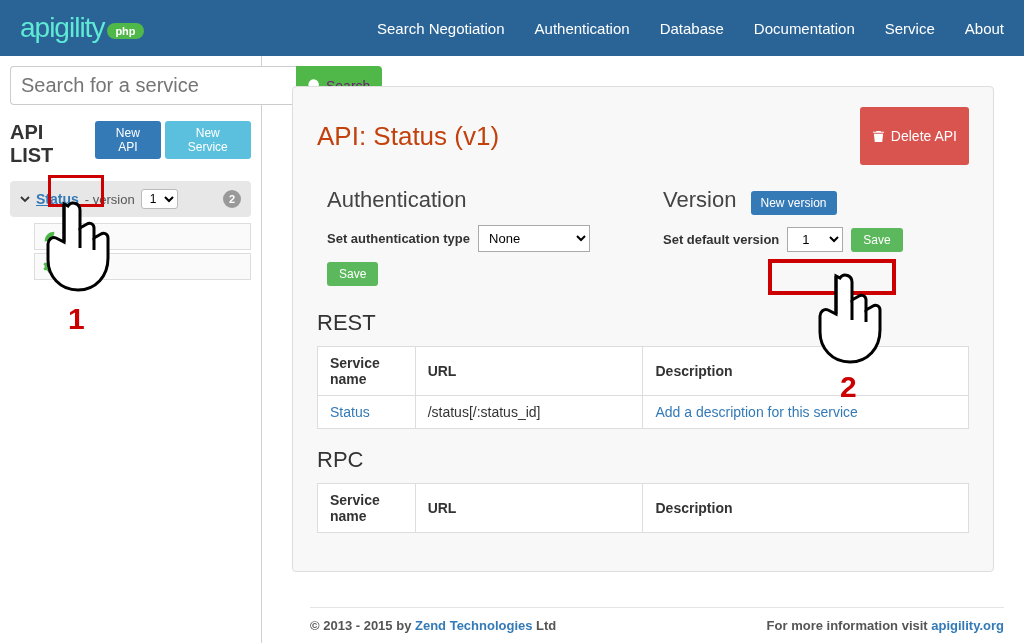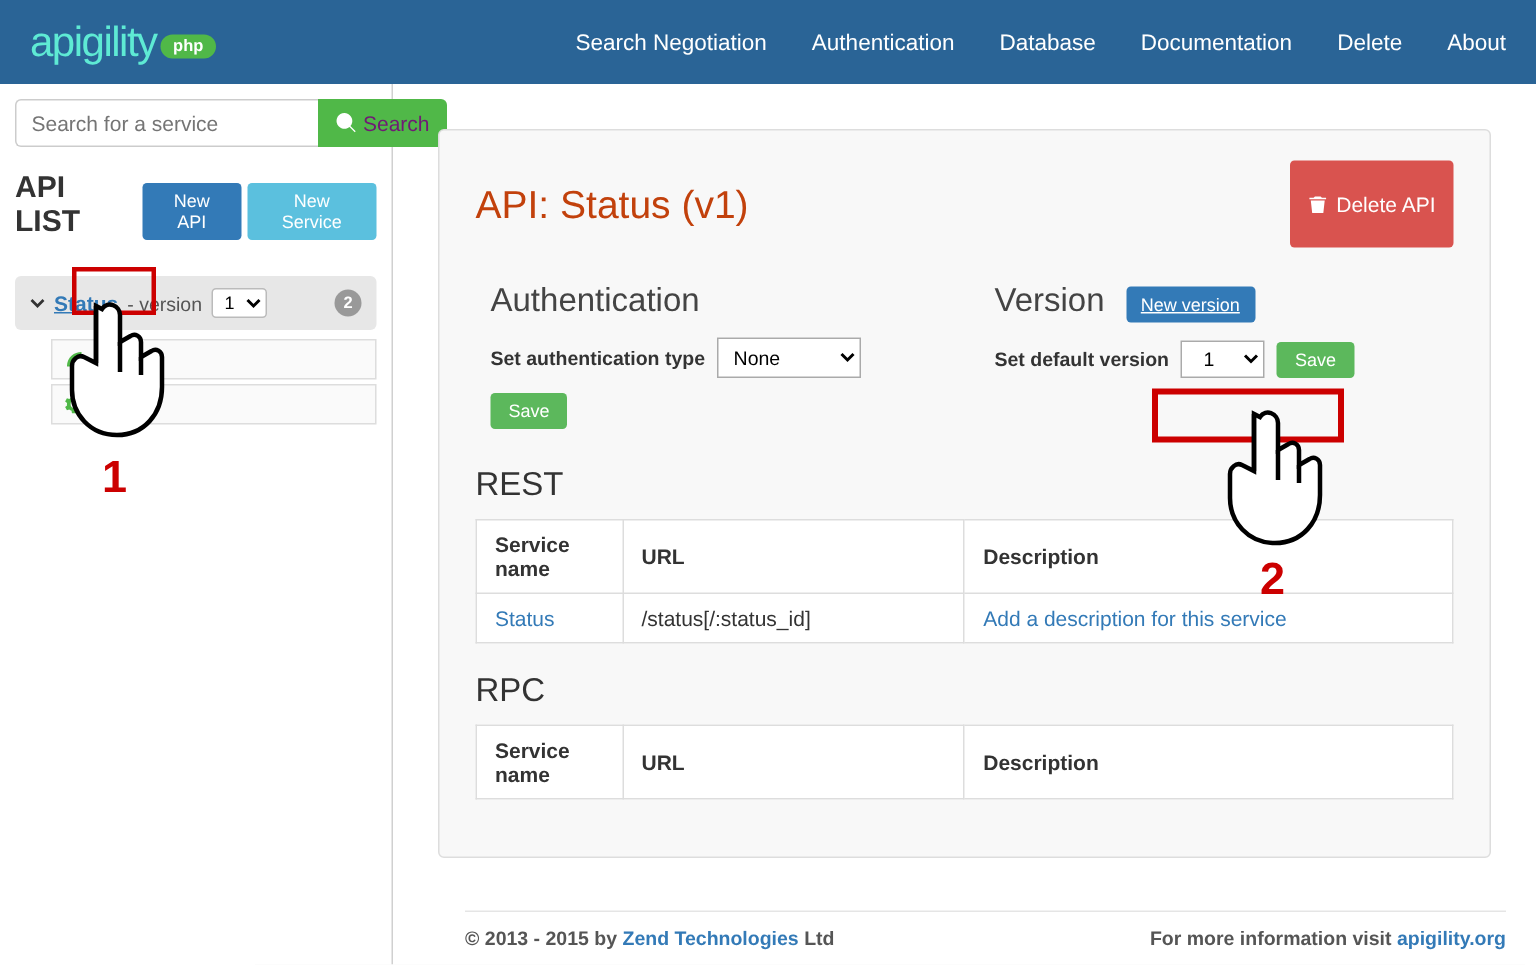--- a/index.html
+++ b/index.html
@@ -14,25 +14,25 @@
     .nav-links { margin-left: auto; display: flex; gap: 30px; }
     .nav-links a { color: #fff; font-size: 15px; }
 
     
     .wrap { display: flex; height: calc(643px - 56px); }
     .sidebar { width: 262px; padding: 10px; border-right: 1px solid #d0d0d0; }
     .main { flex: 1; padding: 30px; overflow: auto; }
 
     
     .search-row { display: flex; margin-bottom: 16px; }
-    .search-input { flex: 1; border: 1px solid #ccc; border-right: none; border-radius: 4px 0 0 4px; padding: 7px 10px; font-size: 14px; color: #555; }
+    .search-input { flex: 1; border: 1px solid #ccc; border-right: none; border-radius: 4px 0 0 4px; padding: 7px 10px; font-size: 20px; color: #555; }
     .search-btn { background: #50b848; color: #701a75; border: none; padding: 7px 12px; border-radius: 0 4px 4px 0; font-size: 14px; display: flex; align-items: center; gap: 4px; cursor: pointer; }
     .search-btn svg { width: 14px; height: 14px; fill: #fff; }
 
-    .apilist-head { display: flex; align-items: flex-end; margin-bottom: 24px; }
+    .apilist-head { display: flex; align-items: flex-start; margin-bottom: 14px; }
     .apilist-title { font-size: 20px; font-weight: bold; margin-right: auto; }
     .btn { display: inline-block; padding: 5px 10px; border-radius: 3px; color: #fff; font-size: 12px; border: none; cursor: pointer; }
     .btn-blue { background: #337ab7; }
     .btn-cyan { background: #5bc0de; }
     .btn-green { background: #5cb85c; }
     .btn-red { background: #d9534f; }
     .apilist-head .btn { margin-left: 4px; }
 
     .api-item { background: #e7e7e7; border-radius: 4px; padding: 8px 10px; display: flex; align-items: center; gap: 6px; position: relative; }
     .chevron { width: 10px; height: 10px; }
@@ -50,24 +50,24 @@
     
     .panel { border: 1px solid #ddd; border-radius: 4px; background: #f8f8f8; padding: 20px 24px; }
     .panel-head { display: flex; align-items: center; margin-bottom: 22px; }
     .panel-title { font-size: 26px; color: #c2410c; font-weight: 400; margin-right: auto; }
     .delete-btn { display: flex; align-items: center; gap: 6px; font-size: 14px; padding: 21px 12px; }
     .delete-btn svg { width: 13px; height: 13px; fill: #fff; }
 
     .cols { display: flex; gap: 40px; margin-bottom: 24px; padding: 0 10px; }
     .col { flex: 1; }
     .col h3 { font-size: 22px; font-weight: 400; color: #444; margin-bottom: 12px; }
-    .newver { margin-left: 8px; text-decoration: underline; }
+    .newver { margin-left: 8px; }
     .set-row { display: flex; align-items: center; gap: 8px; margin-bottom: 10px; }
     .set-row label { font-weight: bold; font-size: 13px; color: #333; }
-    .auth-select { border: 1px solid #aaa; padding: 4px 30px 4px 6px; font-size: 13px; background: #fff; width: 96px; }
+    .auth-select { border: 1px solid #aaa; padding: 4px 30px 4px 6px; font-size: 13px; background: #fff; width: 112px; }
     .ver-num { border: 1px solid #aaa; padding: 3px 16px 3px 10px; font-size: 13px; background: #fff; }
     .save-sm { padding: 5px 12px; }
 
     .section-h { font-size: 22px; font-weight: 400; margin: 6px 0 10px 0; }
     table.tbl { width: 100%; border-collapse: collapse; background: #fff; margin-bottom: 18px; }
     .tbl th, .tbl td { border: 1px solid #ddd; padding: 8px 12px; text-align: left; font-size: 14px; }
     .tbl th { font-weight: bold; }
 
     
     .footer { position: absolute; bottom: 10px; left: 310px; right: 20px; border-top: 1px solid #e5e5e5; padding-top: 10px; display: flex; font-size: 13px; color: #555; font-weight: bold; }
@@ -86,21 +86,21 @@
 <div class="navbar">
   <div class="brand">
     <span class="brand-text">apigility</span>
     <span class="brand-php">php</span>
   </div>
   <div class="nav-links">
     <a href="#">Search Negotiation</a>
     <a href="#">Authentication</a>
     <a href="#">Database</a>
     <a href="#">Documentation</a>
-    <a href="#">Delete</a>
+    <a href="#">Service</a>
     <a href="#">About</a>
   </div>
 </div>
 
 <div class="wrap">
   <div class="sidebar">
     <div class="search-row">
       <input class="search-input" placeholder="Search for a service" style="">
       <button class="search-btn">
         <svg viewBox="0 0 16 16">

